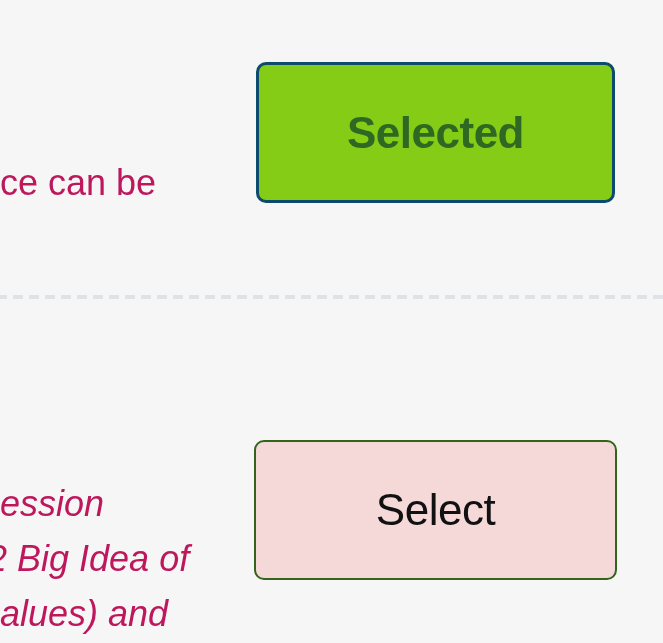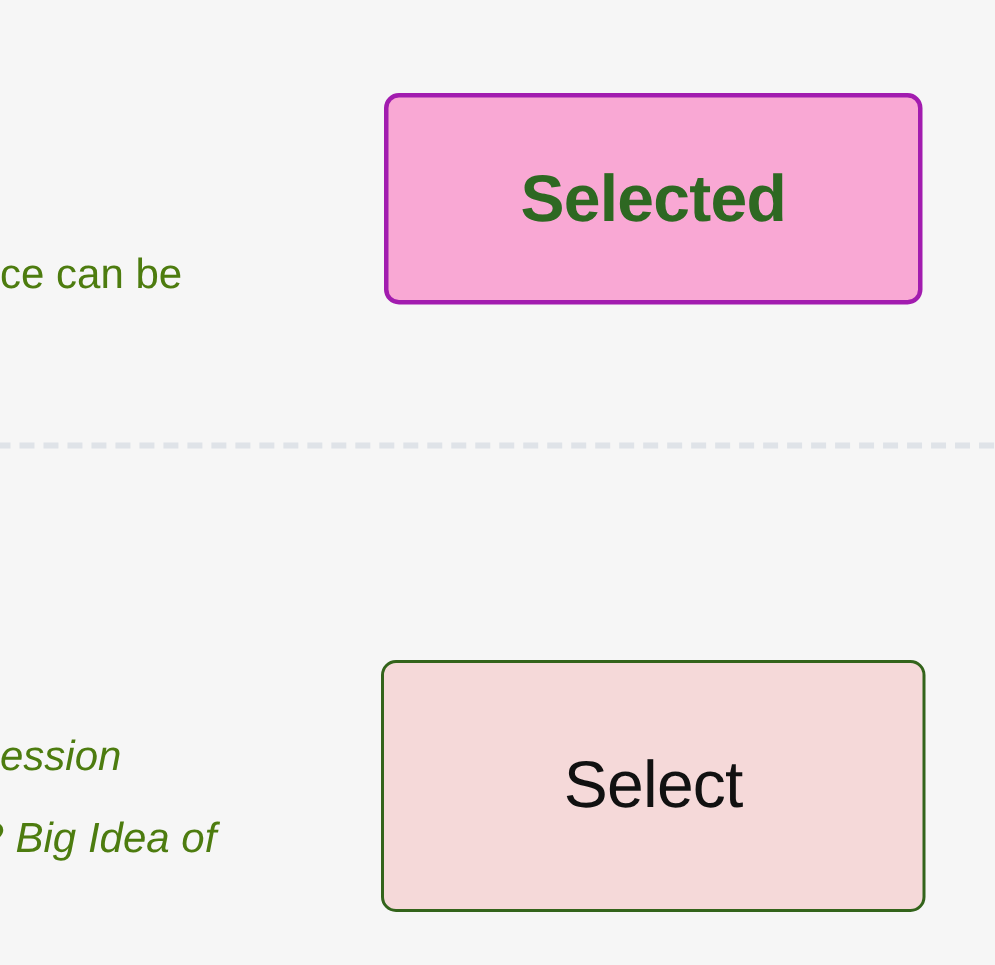--- a/index.html
+++ b/index.html
@@ -11,22 +11,22 @@
     position: relative;
     width: 663px;
     height: 643px;
     overflow: hidden;
     background: #f6f6f6;
     font-family: "Liberation Sans", sans-serif;
   }
   .desc {
     position: absolute;
     left: 0;
-    color: #4d7c0f;
-    font-size: 28px;
+    color: #be185d;
+    font-size: 36px;
     line-height: 55px;
     white-space: nowrap;
   }
   .desc .line { display: block; }
   .desc-top { top: 155px; }
   .desc-bottom { top: 476px; font-style: italic; }
   
   .desc-bottom .line:nth-child(2) { margin-left: -13px; }
 
   .btn {
@@ -38,31 +38,31 @@
     font-family: "Liberation Sans", sans-serif;
     cursor: pointer;
     padding: 0;
     letter-spacing: -0.5px;
   }
   .btn-selected {
     left: 256px;
     top: 62px;
     width: 359px;
     height: 141px;
-    background: #f9a8d4;
-    border: 3px solid #a21caf;
+    background: #84cc16;
+    border: 3px solid #0c4a6e;
     color: #2e6822;
     font-size: 44px;
     font-weight: bold;
   }
   .btn-select {
     left: 254px;
     top: 440px;
     width: 363px;
-    height: 168px;
+    height: 140px;
     background: #f5d9d9;
     border: 2px solid #33641b;
     color: #111111;
     font-size: 44px;
     font-weight: normal;
   }
   .divider {
     position: absolute;
     left: 0;
     top: 295px;
@@ -87,17 +87,18 @@
     </div>
     <button class="btn btn-selected">Selected</button>
   </section>
 
   <div class="divider"></div>
 
   <section>
     <div class="desc desc-bottom">
       <span class="line">ession</span>
       <span class="line">2 Big Idea of</span>
+      <span class="line">alues) and</span>
     </div>
     <button class="btn btn-select">Select</button>
   </section>
 
 </div>
 
 </body></html>

